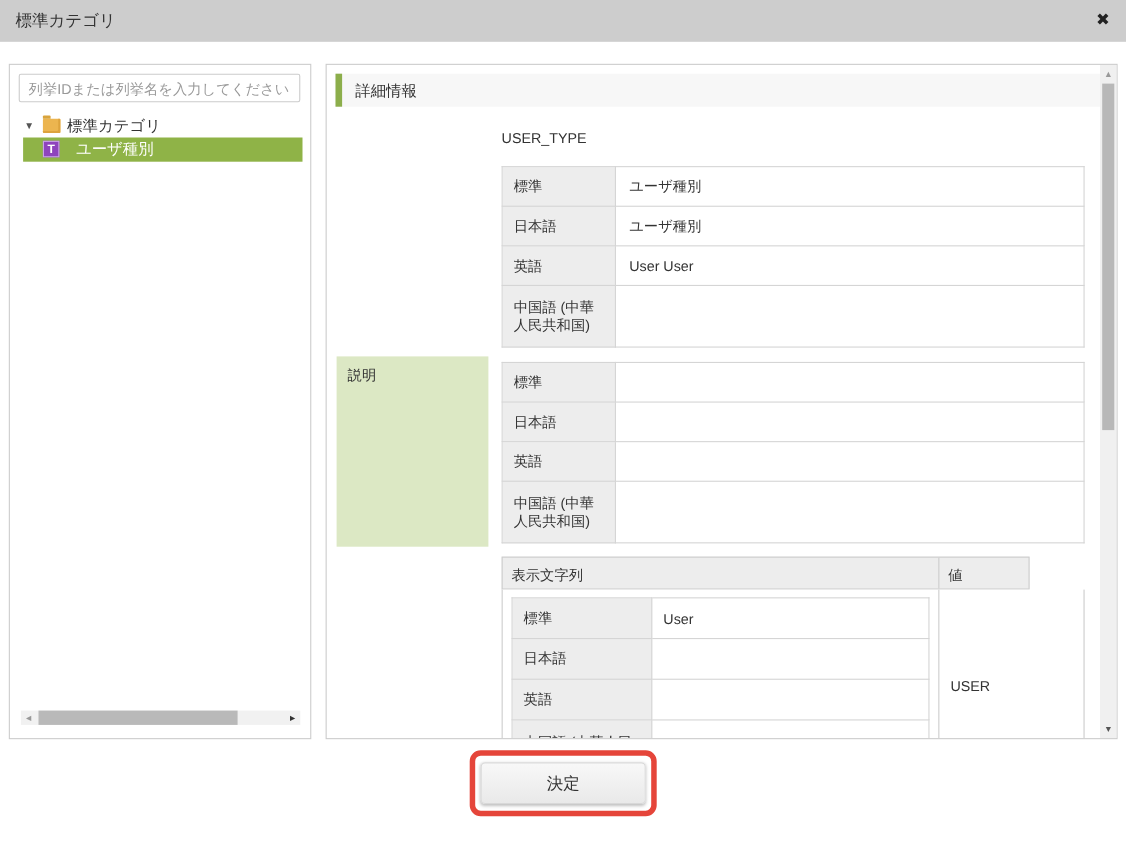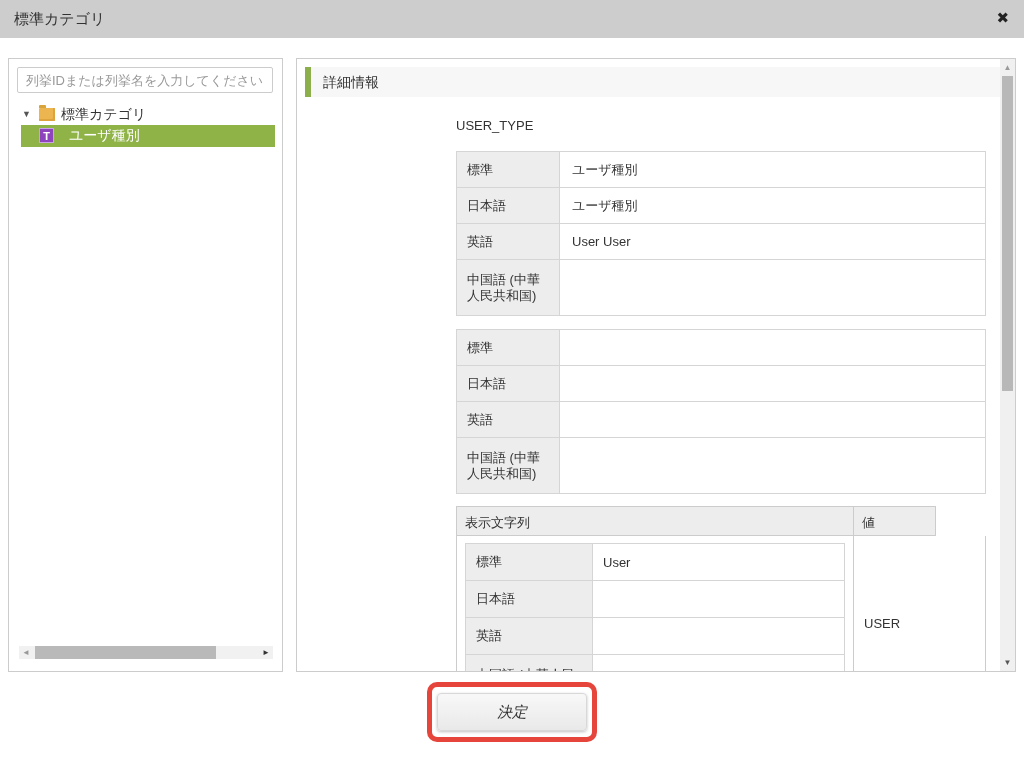--- a/index.html
+++ b/index.html
@@ -91,21 +91,21 @@
   .vthumb { position:absolute; left:2px; top:17px; width:11px; height:315px; background:#b8b8b8; }
   .varrow { position:absolute; left:0; width:15px; text-align:center; font-size:8px; cursor:pointer; }
   .varrow.up   { top:4px; color:#999; }
   .varrow.down { bottom:4px; color:#555; }
 
   
   .annotation { position:absolute; left:427px; top:682px; width:170px; height:60px;
     border:5px solid #e5453a; border-radius:10px; display:flex; align-items:center; justify-content:center; }
   .confirm-btn { width:150px; height:38px; border:1px solid #d8d8d8; border-radius:4px;
     background:linear-gradient(#f8f8f8,#e9e9e9); box-shadow:0 1px 3px rgba(0,0,0,0.25);
-    font-size:15px; color:#333; font-family:inherit; cursor:pointer;font-style:italic; }
+    font-size:15px; color:#333; font-family:inherit; cursor:pointer; }
 </style>
 </head>
 <body>
 
 <div class="titlebar">
   <span class="title">標準カテゴリ</span>
   <span class="close">✖</span>
 </div>
 
 <div class="panel left-panel">
@@ -148,20 +148,21 @@
       <td class="l">英語</td>
       <td class="v">User User</td>
     </tr>
     <tr class="zh">
       <td class="l">中国語 (中華人民共和国)</td>
       <td class="v"></td>
     </tr>
   </tbody>
     </table>
 
+  <div class="glabel lbl-desc">説明</div>
   <table class="ltable tbl-desc">
     <tbody>
         <tr class="std">
       <td class="l">標準</td>
       <td class="v"></td>
     </tr>
     <tr class="std">
       <td class="l">日本語</td>
       <td class="v"></td>
     </tr>

